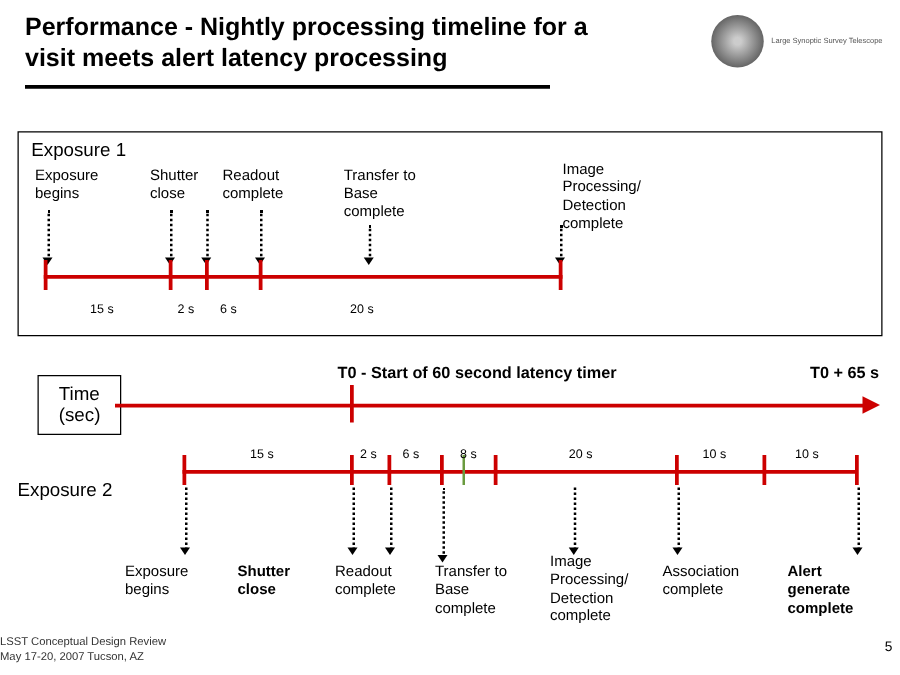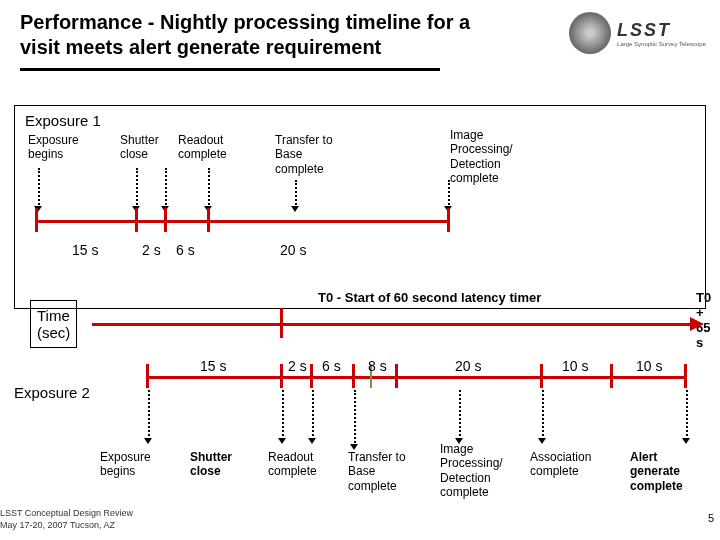--- a/index.html
+++ b/index.html
@@ -5,47 +5,46 @@
   * { margin: 0; padding: 0; box-sizing: border-box; }
   body { width: 720px; height: 540px; background: #fff; font-family: Arial, sans-serif; position: relative; overflow: hidden; }
   .title { font-size: 20px; font-weight: bold; padding: 10px 20px 4px 20px; line-height: 1.25; }
   .title-underline { height: 3px; background: #000; margin: 4px 20px 0 20px; width: 420px; }
   .logo { position: absolute; top: 12px; right: 14px; display: flex; align-items: center; gap: 6px; }
   .logo-swirl { width: 42px; height: 42px; background: radial-gradient(circle at 50% 50%, #ccc 10%, #999 40%, #666 70%); border-radius: 50%; }
   .logo-text { display: flex; flex-direction: column; }
   .logo-main { font-size: 18px; font-weight: bold; letter-spacing: 2px; color: #333; font-style: italic; }
   .logo-sub { font-size: 6px; color: #555; }
   .box { position: absolute; border: 1.5px solid #000; padding: 6px 10px; }
-  .exp1-box { left: 14px; top: 105px; width: 692px; height: 204px; }
+  .exp1-box { left: 14px; top: 105px; width: 692px; height: 164px; }
   .exp-label { font-size: 15px; font-weight: normal; }
   .timeline { position: absolute; height: 3px; background: #cc0000; }
   .tick { position: absolute; width: 3px; background: #cc0000; }
   .lbl { position: absolute; font-size: 12px; line-height: 1.2; text-align: left; }
-  .dur { position: absolute; font-size: 14px; }
+  .dur { position: absolute; font-size: 10px; }
   .dash-arrow { position: absolute; border-left: 2px dotted #000; }
   .arrowhead { position: absolute; width: 0; height: 0; border-left: 4px solid transparent; border-right: 4px solid transparent; border-top: 6px solid #000; }
-  .time-box { position: absolute; border: 1.5px solid #000; padding: 6px 6px; font-size: 15px; }
+  .time-box { position: absolute; border: 1.5px solid #000; padding: 6px 16px; font-size: 15px; }
   .main-timeline { position: absolute; height: 3px; background: #cc0000; }
   .main-arrow { position: absolute; width: 0; height: 0; border-top: 7px solid transparent; border-bottom: 7px solid transparent; border-left: 14px solid #cc0000; }
-  .t0-lbl { position: absolute; font-size: 13px; font-weight: bold; margin-left: 48px; }
+  .t0-lbl { position: absolute; font-size: 13px; font-weight: bold; }
   .exp2-label { position: absolute; font-size: 15px; margin-top: 16px; }
   .footer { position: absolute; font-size: 9px; color: #333; text-align: left; width: 100%; }
   .pagenum { position: absolute; right: 6px; bottom: 16px; font-size: 11px; }
   .green-tick { position: absolute; width: 2px; background: #6a9b3f; }
 </style>
 </head>
 <body>
 
-<div class="title" style="white-space:pre-line;width:500px">Performance - Nightly processing timeline for a visit meets alert generate requirement</div>
+<div class="title" style="white-space:pre-line;width:500px">Performance - Nightly processing timeline for a visit meets alert latency processing</div>
 <div class="title-underline"></div>
 
 <div class="logo">
   <div class="logo-swirl"></div>
   <div class="logo-text">
-    <div class="logo-main">LSST</div>
     <div class="logo-sub">Large Synoptic Survey Telescope</div>
   </div>
 </div>
 
 <div class="box exp1-box">
   <div class="exp-label">Exposure 1</div>
 </div>
 
 <div class="lbl" style="left:28px;top:133px;white-space:pre-line">Exposure
 begins</div>

